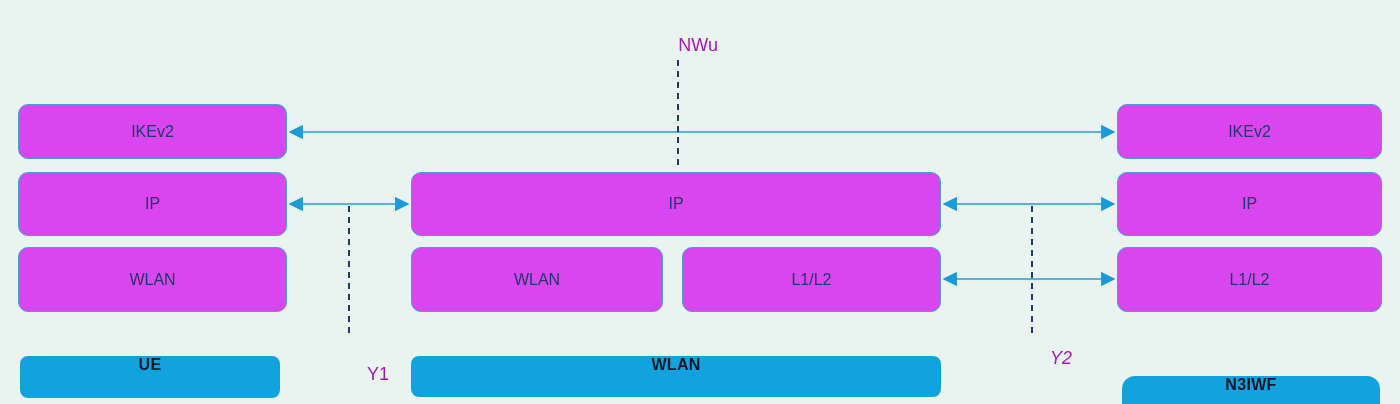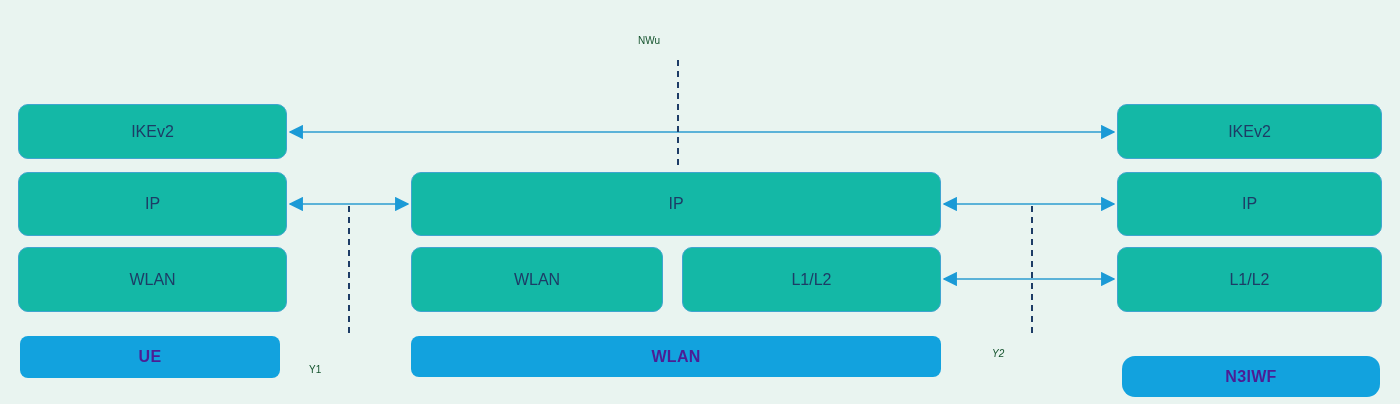--- a/index.html
+++ b/index.html
@@ -18,52 +18,53 @@
     position: absolute;
     left: 0;
     top: 0;
     width: 1400px;
     height: 404px;
     pointer-events: none;
   }
   .layer-box {
     position: absolute;
     box-sizing: border-box;
-    background: #14b8a6;
+    background: #d946ef;
     border: 1px solid #3fa5cf;
     border-radius: 10px;
     display: flex;
     align-items: center;
     justify-content: center;
     font-size: 16px;
     font-weight: 500;
     color: #1d3c66;
     z-index: 2;
   }
   .entity-label {
     position: absolute;
     box-sizing: border-box;
     background: #12a2de;
     border-radius: 8px;
     display: flex;
-    align-items: center;
+    align-items: flex-start;
     justify-content: center;
     font-size: 16px;
     font-weight: bold;
-    color: #4c1d95;
+    color: #0f172a;
     letter-spacing: 0.3px;
     z-index: 2;
+    margin-top: 20px;
   }
   .iface-label {
     position: absolute;
     width: 80px;
-    text-align: left;
-    font-size: 10px;
+    text-align: right;
+    font-size: 18px;
     font-weight: 500;
-    color: #14532d;
+    color: #a21caf;
     z-index: 3;
   }
 </style>
 </head>
 <body>
 
 <div class="canvas">
 
   <svg class="connectors" viewBox="0 0 1400 404" xmlns="http://www.w3.org/2000/svg">
     <defs>

